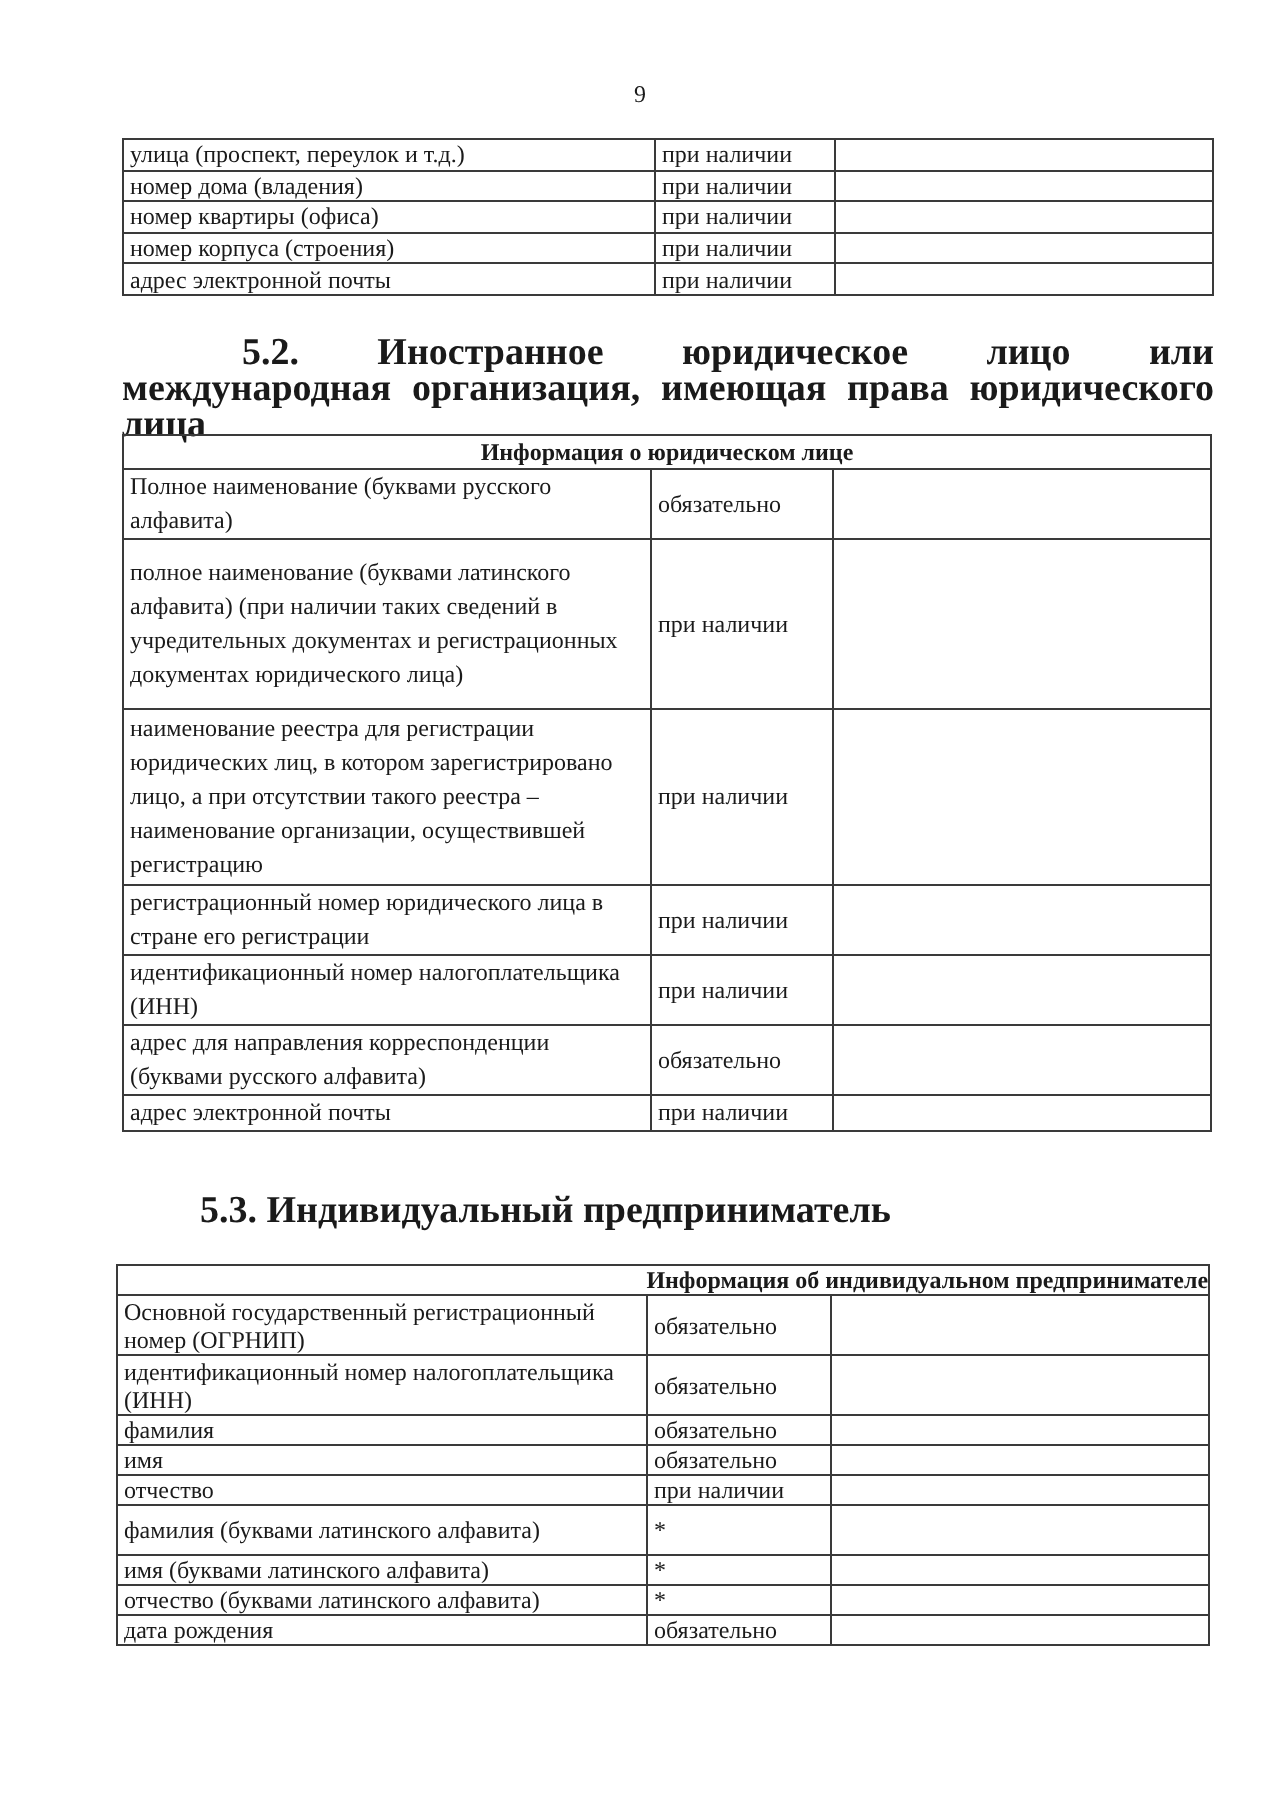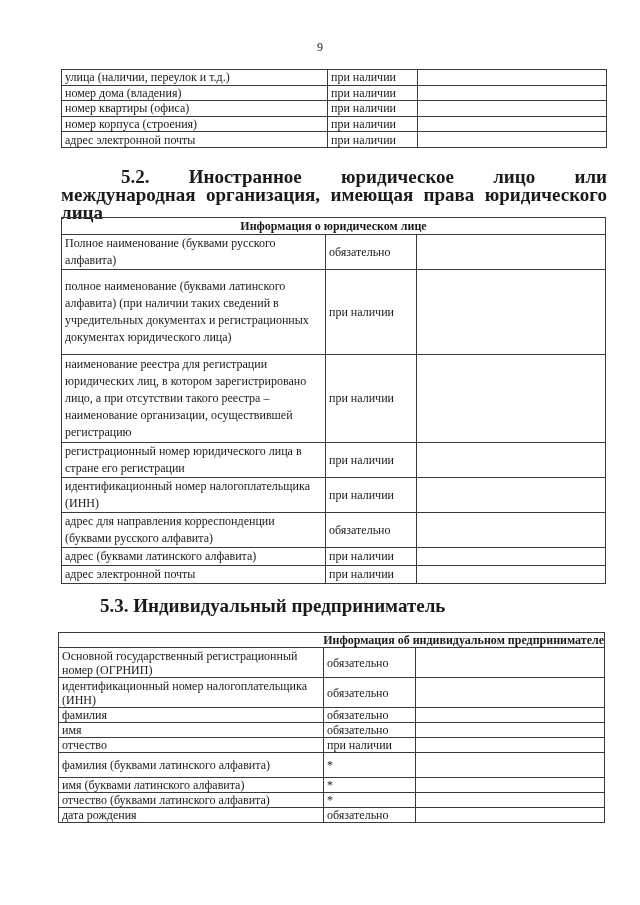--- a/index.html
+++ b/index.html
@@ -26,21 +26,21 @@
 <div class="page-number">9</div>
 
 <table id="t1">
   <colgroup>
       <col style="width:266px">
       <col style="width:90px">
       <col style="width:189px">
     </colgroup>
   <tbody>
     <tr>
-      <td>улица (наличии, переулок и т.д.)</td>
+      <td>улица (проспект, переулок и т.д.)</td>
       <td>при наличии</td>
       <td></td>
     </tr>
     <tr>
       <td>номер дома (владения)</td>
       <td>при наличии</td>
       <td></td>
     </tr>
     <tr>
       <td>номер квартиры (офиса)</td>
@@ -95,25 +95,20 @@
       <td></td>
     </tr>
     <tr style="height:34px">
       <td>идентификационный номер налогоплательщика (ИНН)</td>
       <td>при наличии</td>
       <td></td>
     </tr>
     <tr style="height:35px">
       <td>адрес для направления корреспонденции (буквами русского алфавита)</td>
       <td>обязательно</td>
-      <td></td>
-    </tr>
-    <tr style="height:18px">
-      <td>адрес (буквами латинского алфавита)</td>
-      <td>при наличии</td>
       <td></td>
     </tr>
     <tr style="height:17px">
       <td>адрес электронной почты</td>
       <td>при наличии</td>
       <td></td>
     </tr>
   </tbody>
 </table>
 

